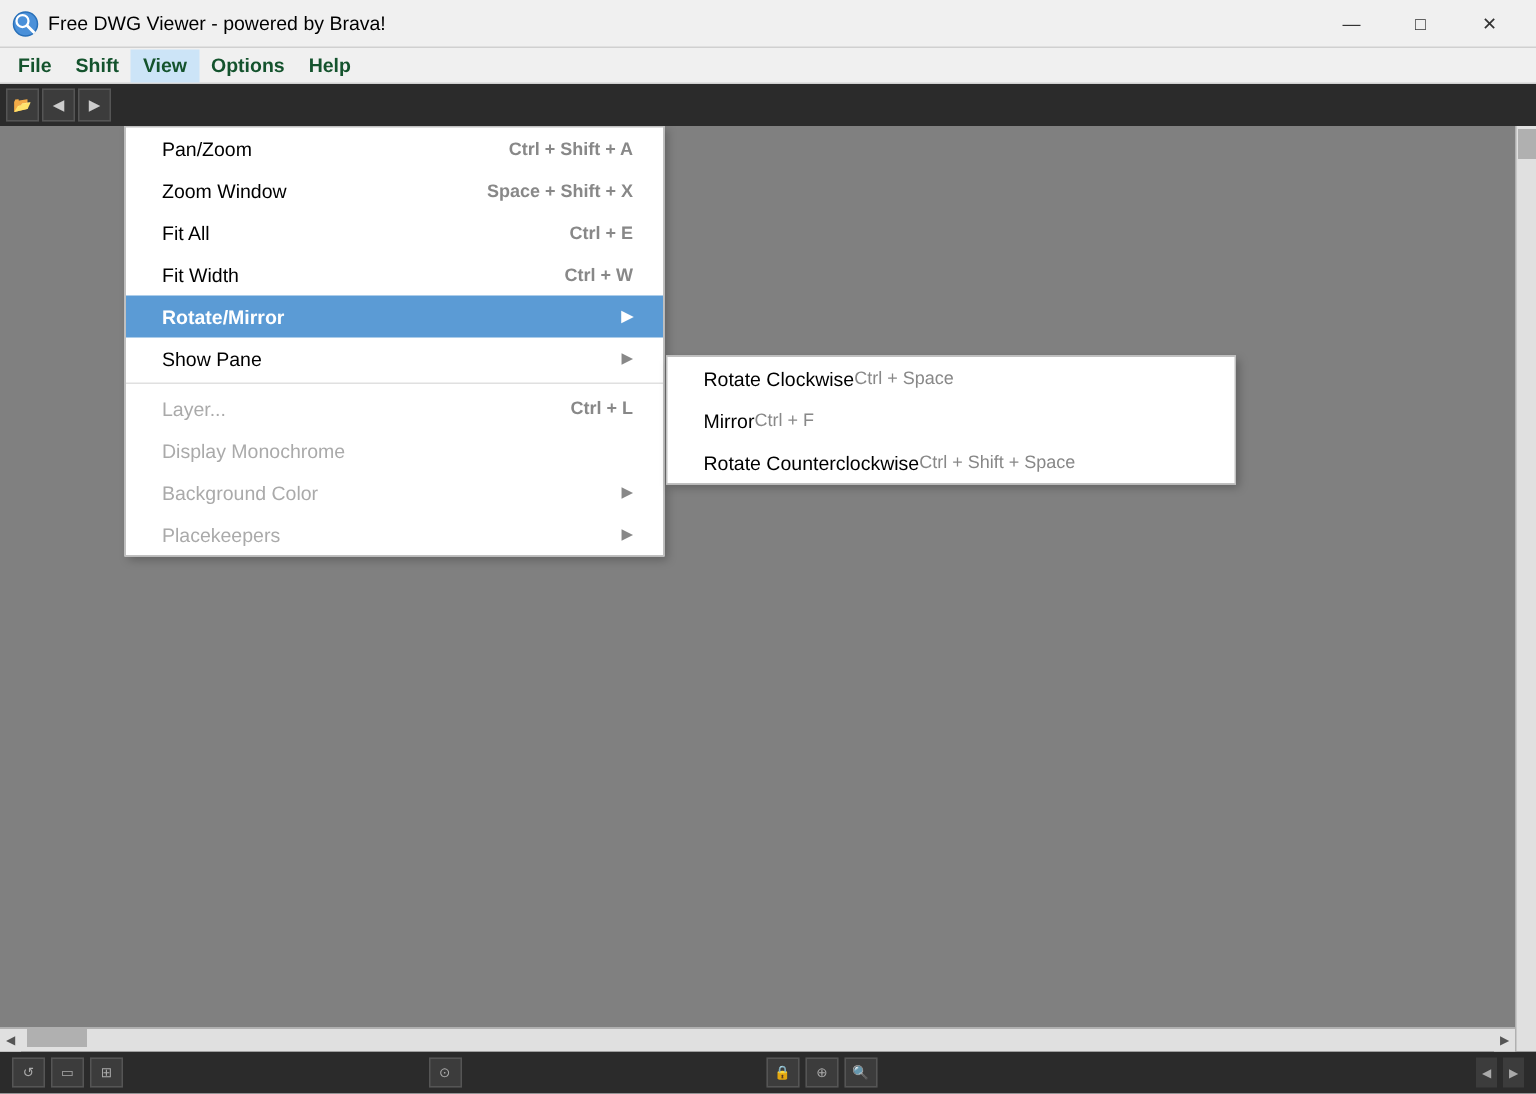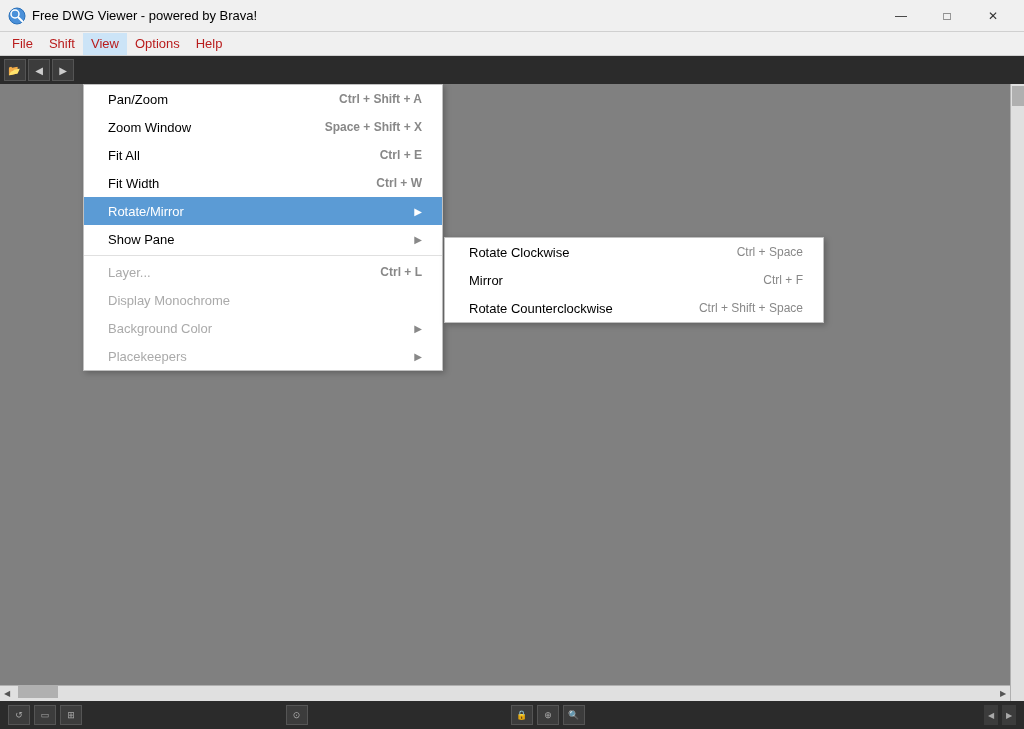--- a/index.html
+++ b/index.html
@@ -61,21 +61,22 @@
       align-items: center;
       padding: 0 4px;
       border-bottom: 1px solid #d0d0d0;
     }
     .menu-item {
       padding: 2px 8px;
       cursor: pointer;
       height: 22px;
       display: flex;
       align-items: center;
-      color: #b91c1c;
+      color: #14532d;
+      font-weight: bold;
     }
     .menu-item.active { background: #cce4f7; }
 
     
     .toolbar {
       background: #2b2b2b;
       height: 28px;
       display: flex;
       align-items: center;
       padding: 0 4px;
@@ -182,20 +183,21 @@
       align-items: center;
       justify-content: space-between;
       padding: 4px 20px 4px 24px;
       cursor: pointer;
       height: 28px;
       color: #000;
     }
     .dropdown-item.active {
       background: #5b9bd5;
       color: white;
+      font-weight: bold;
     }
     .dropdown-item.disabled {
       color: #aaa;
       cursor: default;
       gap: 41px;
     }
     .dropdown-item .shortcut {
       color: #888;
       font-size: 12px;
       margin-left: 40px;
@@ -219,21 +221,20 @@
       position: absolute;
       background: white;
       border: 1px solid #c0c0c0;
       box-shadow: 2px 2px 6px rgba(0,0,0,0.25);
       z-index: 1001;
       min-width: 380px;
     }
     .submenu-item {
       display: flex;
       align-items: center;
-      justify-content: space-between;
       padding: 4px 20px 4px 24px;
       cursor: pointer;
       height: 28px;
       color: #000;
     }
     .submenu-item .shortcut {
       color: #888;
       font-size: 12px;
     }
 

